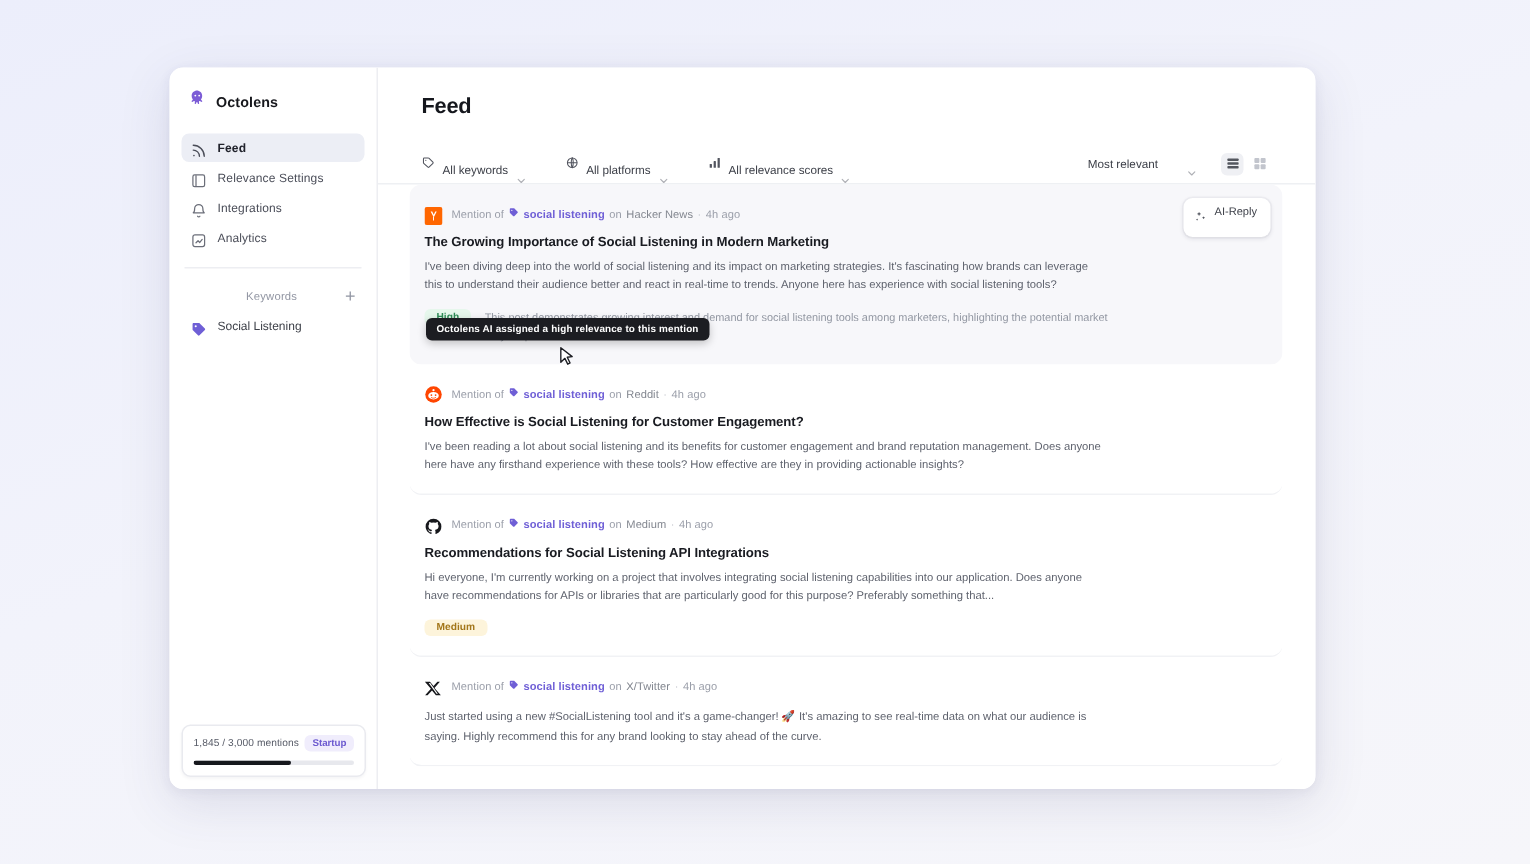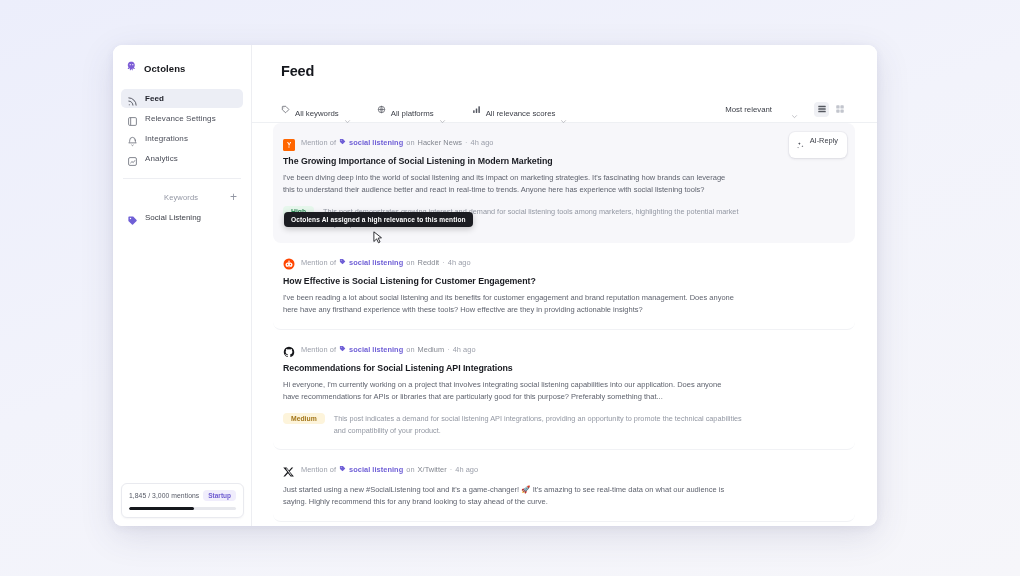--- a/index.html
+++ b/index.html
@@ -452,21 +452,20 @@
                 <span>on</span>
                 <span class="meta-strong">Medium</span>
                 <span class="dot-sep">·</span>
                 <span>4h ago</span>
               </span>
             </div>
             <h2 class="card-title">Recommendations for Social Listening API Integrations</h2>
             <p class="card-body">Hi everyone, I'm currently working on a project that involves integrating social listening capabilities into our application. Does anyone have recommendations for APIs or libraries that are particularly good for this purpose? Preferably something that...</p>
             <div class="insight">
               <span class="badge medium">Medium</span>
-              <span class="insight-text">This post indicates a demand for social listening API integrations, providing an opportunity to promote the technical capabilities and compatibility of your product.</span>
             </div>
           </article>
 
           <article class="card">
             <div class="card-head">
               <span class="src-ico">
                 <svg viewBox="0 0 24 24" width="12" height="12">
                   <path fill="#17181c" d="M17.2 3h3.3l-7.2 8.2L21.8 21h-6.6l-5.2-6.3L4.1 21H.8l7.7-8.8L.5 3h6.8l4.7 5.8L17.2 3zm-1.2 16h1.8L7.6 4.8H5.6L16 19z"></path>
                 </svg>
               </span>

